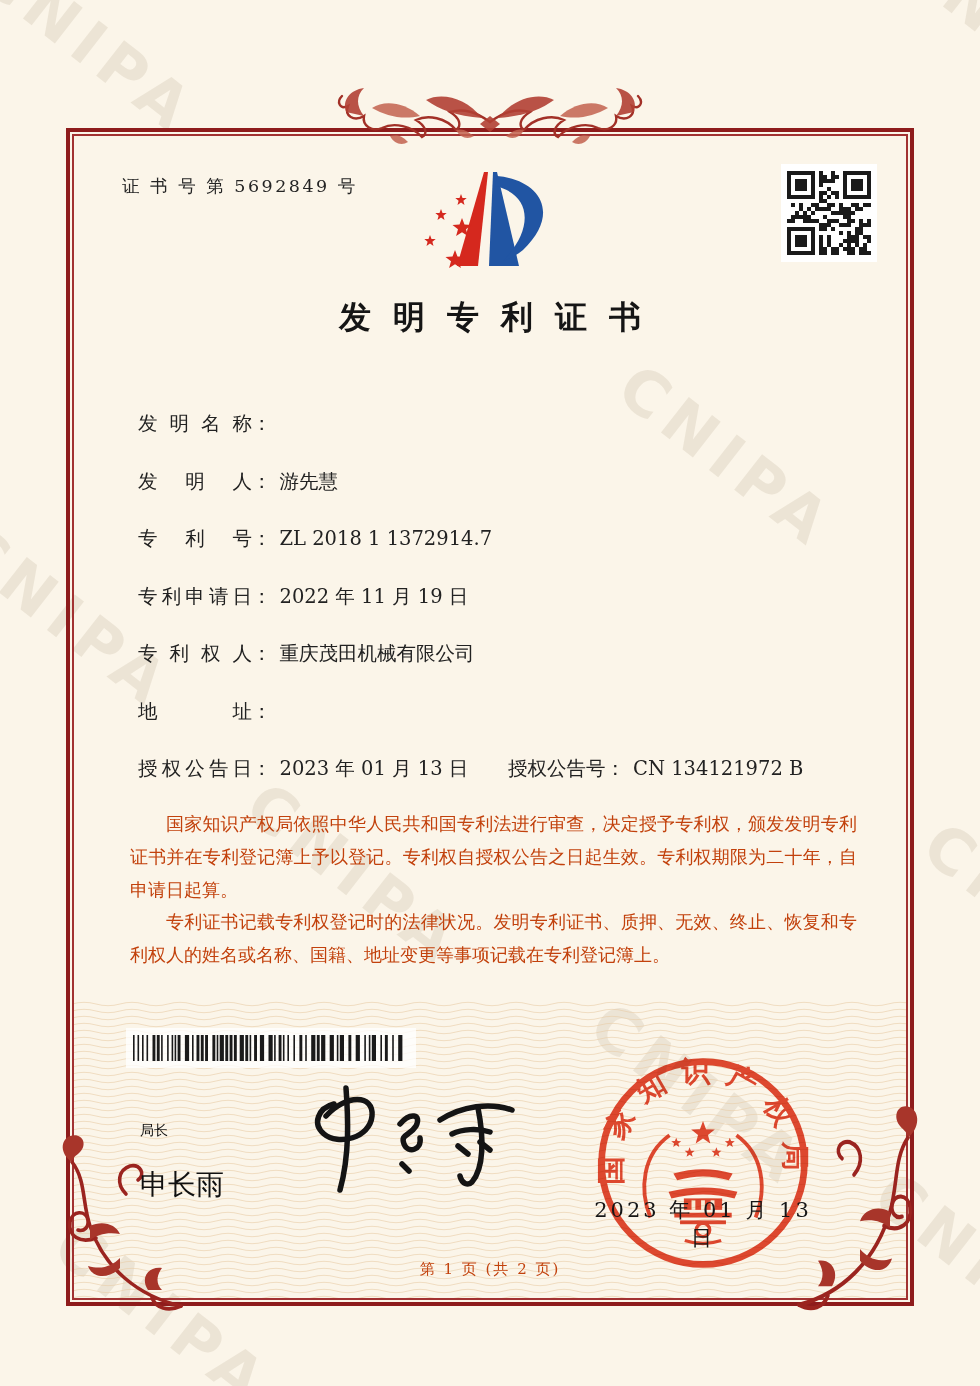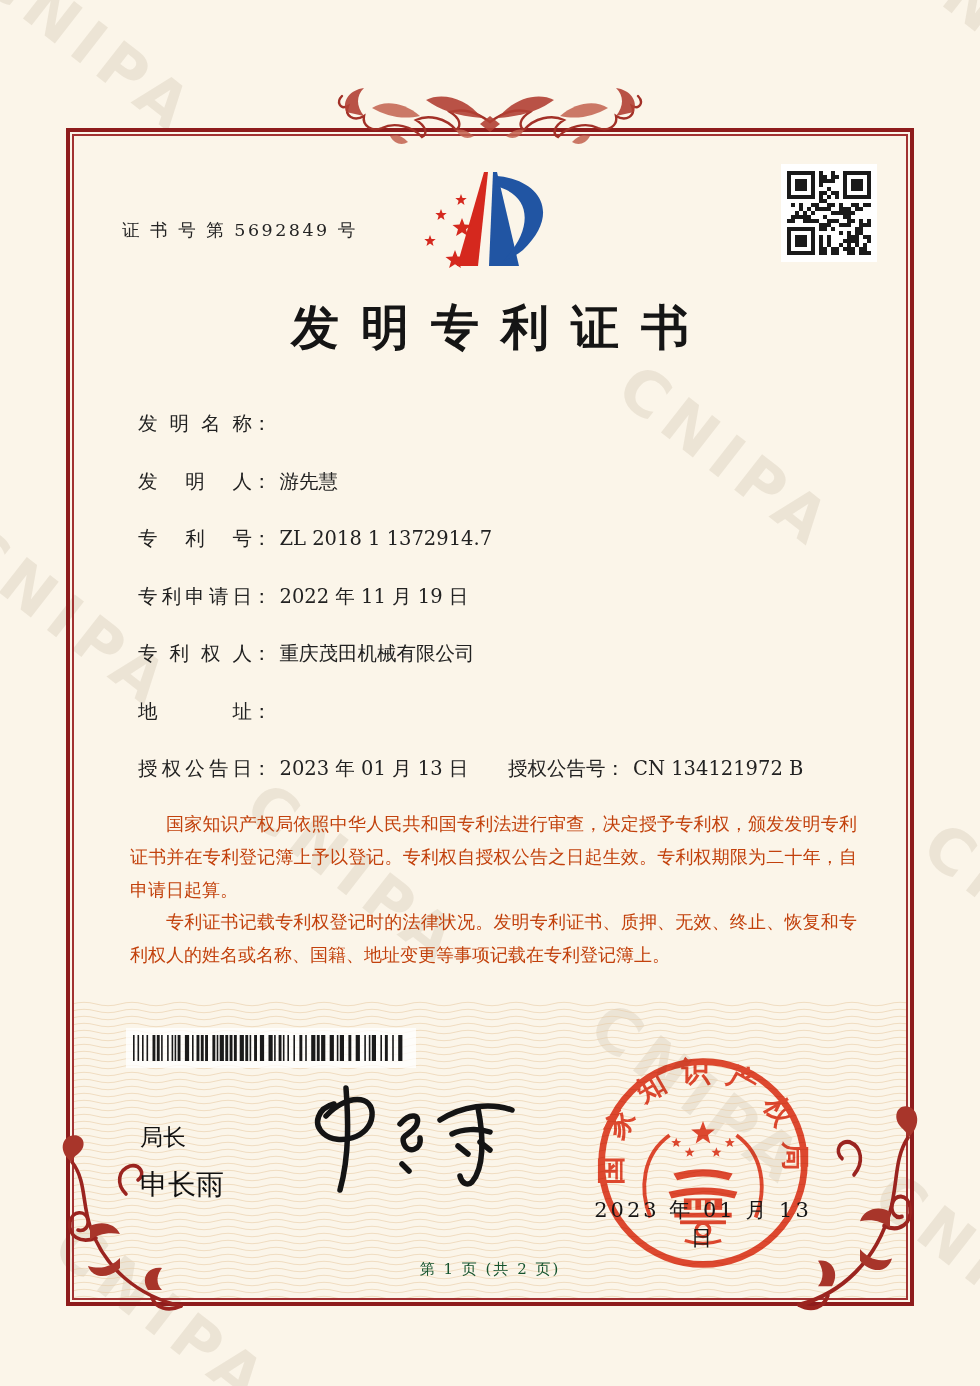--- a/index.html
+++ b/index.html
@@ -9,52 +9,52 @@
   .wm{position:absolute;font-family:"DejaVu Sans",sans-serif;font-weight:bold;font-size:62px;
       letter-spacing:9px;color:rgba(167,150,118,0.17);transform:rotate(38deg);white-space:nowrap;
       pointer-events:none;}
   
   .frame{position:absolute;left:66px;top:128px;width:848px;height:1178px;box-sizing:border-box;
          border:4px solid #8e1c1c;}
   .frame:after{content:"";position:absolute;inset:2px;border:2px solid #a23232;}
   
   .waves{position:absolute;left:72px;top:1000px;width:836px;height:300px;}
   
-  .certno{position:absolute;left:122px;top:174px;font-size:17.5px;letter-spacing:2.5px;color:#242424;margin-top:44px;}
+  .certno{position:absolute;left:122px;top:174px;font-size:17.5px;letter-spacing:2.5px;color:#242424;}
   .logo{position:absolute;left:421px;top:166px;width:142px;height:120px;}
   .qrbox{position:absolute;left:781px;top:164px;width:96px;height:98px;background:#fff;}
   .qrbox svg{position:absolute;left:6px;top:7px;}
-  .title{position:absolute;left:66px;top:296px;width:848px;text-align:center;font-size:48px;
+  .title{position:absolute;left:66px;top:296px;width:848px;text-align:center;font-size:32px;
          font-weight:600;letter-spacing:22px;text-indent:22px;color:#151515;}
   
   .fields{position:absolute;left:138px;top:410px;width:724px;font-size:19.5px;color:#222;}
   .frow{position:relative;display:flex;align-items:baseline;height:29px;margin-bottom:28.5px;white-space:nowrap;}
   .lbl{width:114px;flex:0 0 114px;}
   .colon{margin-right:8px;}
   .grant{position:absolute;left:370px;top:0;display:flex;align-items:center;}
   .grant .colon{margin-right:8px;}
   
   .paras{position:absolute;left:130px;top:808px;width:727px;font-size:18px;line-height:1.82;
          text-align:justify;color:#c2410c;}
   .paras p{margin:0;text-indent:2em;}
   
   .bcwrap{position:absolute;left:126px;top:1028px;width:290px;height:40px;background:rgba(255,255,255,.78);}
   .bcwrap svg{position:absolute;left:7px;top:7px;}
   
-  .dirtitle{position:absolute;left:140px;top:1122px;font-family:Liberation Mono, monospace;font-size:23px;color:#101010;}
+  .dirtitle{position:absolute;left:140px;top:1122px;font-family:Liberation Mono, monospace;font-size:14px;color:#101010;}
   .dirname{position:absolute;left:140px;top:1166px;font-family:"DejaVu Sans",sans-serif;font-size:28px;color:#101010;}
   .sig{position:absolute;left:282px;top:1082px;width:238px;height:118px;}
   
   .seal{position:absolute;left:593px;top:1053px;width:220px;height:220px;opacity:.95;mix-blend-mode:multiply;}
   .sealtext{font-size:30px;font-weight:700;letter-spacing:15px;fill:#e04128;font-family:"DejaVu Serif",serif;}
   .sealdate{position:absolute;left:590px;top:1196px;width:226px;text-align:center;font-size:21px;
             letter-spacing:3px;color:#161616;}
   
   .pagenum{position:absolute;left:66px;top:1260px;width:848px;text-align:center;font-size:15px;
-           letter-spacing:2px;color:#14532d;}
+           letter-spacing:2px;color:#c2410c;}
   .notebox{position:absolute;left:368px;top:1310px;width:236px;height:42px;background:#ffffff;
            display:flex;align-items:center;justify-content:center;}
   .note{font-size:17.5px;letter-spacing:4px;color:#111;}
   
   .topflo{position:absolute;left:332px;top:76px;width:316px;height:84px;}
   .cflo{position:absolute;width:135px;height:185px;}
   .cflo.bl{left:56px;top:1128px;}
   .cflo.br{right:56px;top:1098px;transform:scaleX(-1);height:215px;}
   .st{fill:none;stroke:#a23027;stroke-width:2.4;stroke-linecap:round;}
   .fl1{fill:#b14034;opacity:.9;}

